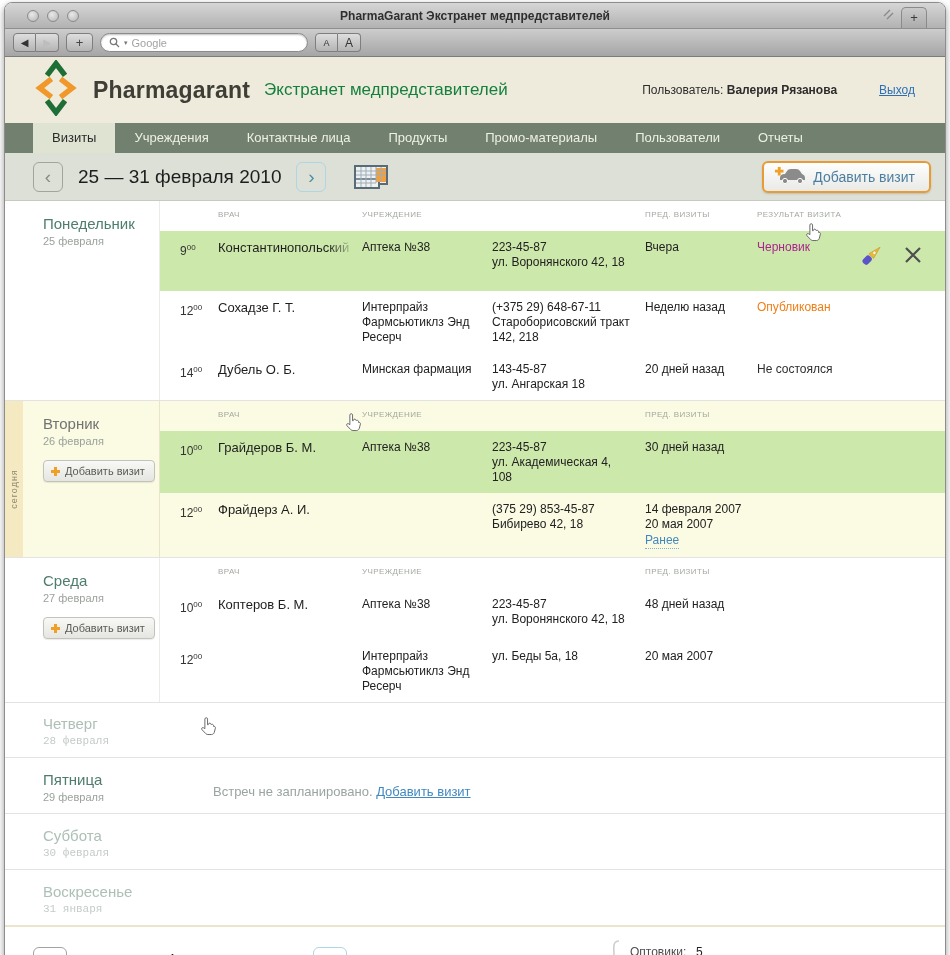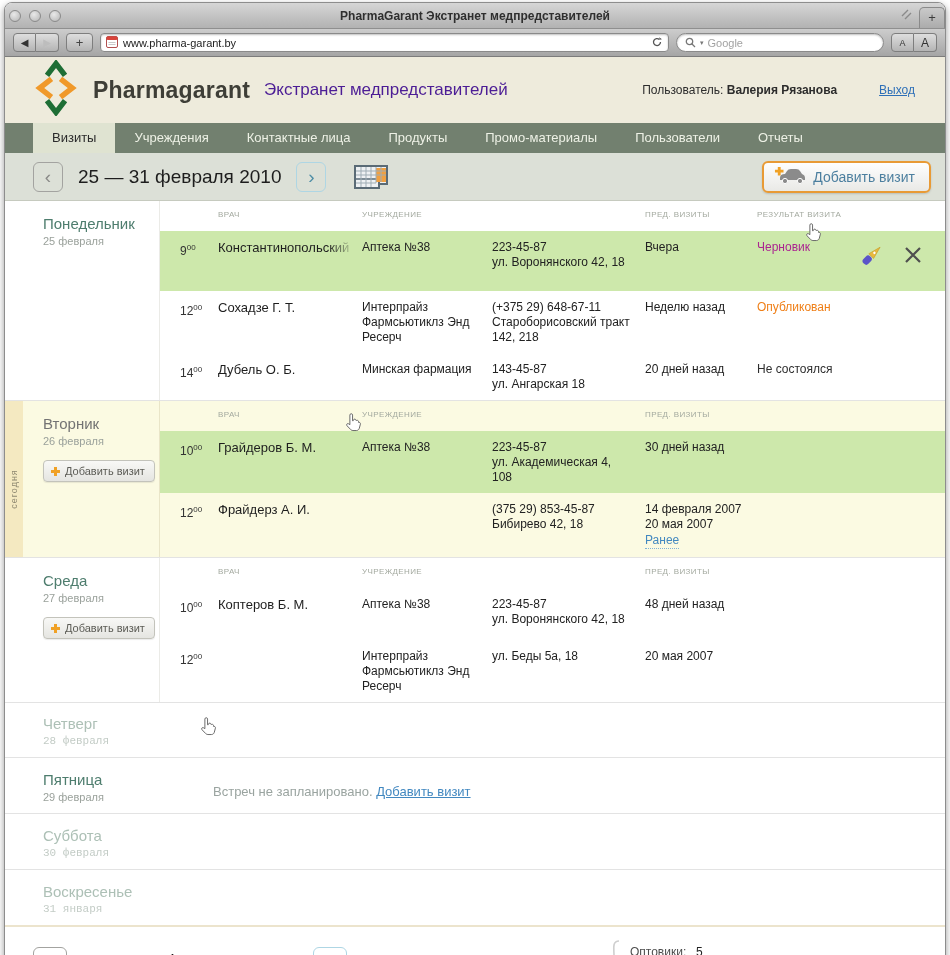--- a/index.html
+++ b/index.html
@@ -5,21 +5,21 @@
   * { margin:0; padding:0; box-sizing:border-box; }
   html,body { background:#fff; font-family:"Liberation Sans","DejaVu Sans",sans-serif; }
   body { width:950px; }
 
   .window{ position:relative; width:942px; margin:2px auto 0;
     border:1px solid #8d8d8d; border-radius:8px 8px 3px 3px;
     box-shadow:0 3px 7px rgba(0,0,0,.4); overflow:hidden; background:#fff;}
 
   
   .titlebar{ height:26px; background:linear-gradient(#d6d6d6,#b2b2b2);
-    border-bottom:1px solid #8f8f8f; display:flex; align-items:center; padding:0 0; position:relative;}
+    border-bottom:1px solid #8f8f8f; display:flex; align-items:center; padding:0 18px; position:relative;}
   .traffic{ display:flex; gap:8px; margin-left:4px;}
   .traffic span{ width:12px; height:12px; border-radius:50%;
     background:radial-gradient(circle at 40% 35%, #e9e9e9, #b4b4b4); border:1px solid #8a8a8a;}
   .wtitle{ position:absolute; left:0; right:0; text-align:center; font-size:12px; font-weight:bold; color:#2f2f2f;}
   .tb-right{ margin-left:auto; display:flex; align-items:flex-end; gap:6px; height:100%; z-index:2;}
   .grip{ align-self:center; }
   .newtab{ width:26px; height:21px; border:1px solid #8a8a8a; border-bottom:none; border-radius:5px 5px 0 0;
     background:linear-gradient(#c9c9c9,#ababab); font-size:13px; color:#3c3c3c; text-align:center; line-height:19px; cursor:default;}
 
   
@@ -39,21 +39,21 @@
   .searchtext{ font-size:11px; color:#a2a2a2;}
   .caret{ font-size:7px; color:#777;}
   .abtns{ display:flex;}
   .tbtn.a1{ width:23px; border-radius:4px 0 0 4px; font-size:9px;}
   .tbtn.a2{ width:23px; border-radius:0 4px 4px 0; border-left:none; font-size:12px;}
 
   
   .appheader{ height:66px; background:#eeebdc; display:flex; align-items:center; padding:0 30px 0 28px;}
   .logo{ margin-right:14px;}
   .brand{ font-size:23px; font-weight:bold; color:#3e3e37; letter-spacing:.2px;}
-  .subtitle{ font-size:17px; color:#4c1d95; margin-left:14px;}
+  .subtitle{ font-size:17px; color:#15803d; margin-left:14px;}
   .userline{ margin-left:auto; font-size:12px; color:#2c2c2c;}
   .userline b{ font-weight:bold;}
   .logout{ margin-left:42px; font-size:12px; color:#2d6fb7; text-decoration:underline; cursor:pointer;}
 
   
   .mainnav{ height:30px; background:#72806f; display:flex; padding-left:28px;}
   .tab{ padding:0 19px; line-height:30px; font-size:13px; color:#eef1e6; cursor:pointer; white-space:nowrap;}
   .tab.active{ background:#dfe3d1; color:#2b2b2b;}
 
   
@@ -152,36 +152,20 @@
       <div class="newtab">+</div>
     </div>
   </div>
 
   <div class="toolbar">
     <div class="navpill">
       <div class="tbtn back">◀</div>
       <div class="tbtn fwd">▶</div>
     </div>
     <div class="tbtn plus">+</div>
-    <div class="urlfield">
-      <span>
-        <svg width="12" height="12" viewBox="0 0 12 12">
-            <rect x="0.5" y="0.5" width="11" height="11" rx="1.5" fill="#fff" stroke="#b25050"></rect>
-            <rect x="0.5" y="0.5" width="11" height="3.5" rx="1.5" fill="#d8433a"></rect>
-            <path d="M2.5 6.5h7M2.5 8.5h7" stroke="#c9c9c9" stroke-width="1"></path>
-          </svg>
-      </span>
-      <span class="urltext">www.pharma-garant.by</span>
-      <span>
-        <svg width="12" height="12" viewBox="0 0 12 12">
-            <path d="M9.5 6a3.5 3.5 0 1 1-1.1-2.5" fill="none" stroke="#555" stroke-width="1.3"></path>
-            <path d="M8.2 1.2 L8.6 3.8 L11 3.2 Z" fill="#555"></path>
-          </svg>
-      </span>
-    </div>
     <div class="searchfield">
       <span>
         <svg width="11" height="11" viewBox="0 0 11 11">
             <circle cx="4.5" cy="4.5" r="3.2" fill="none" stroke="#777" stroke-width="1.3"></circle>
             <path d="M7 7 L10 10" stroke="#777" stroke-width="1.3"></path>
           </svg>
       </span>
       <span class="caret">▾</span>
       <span class="searchtext">Google</span>
     </div>

